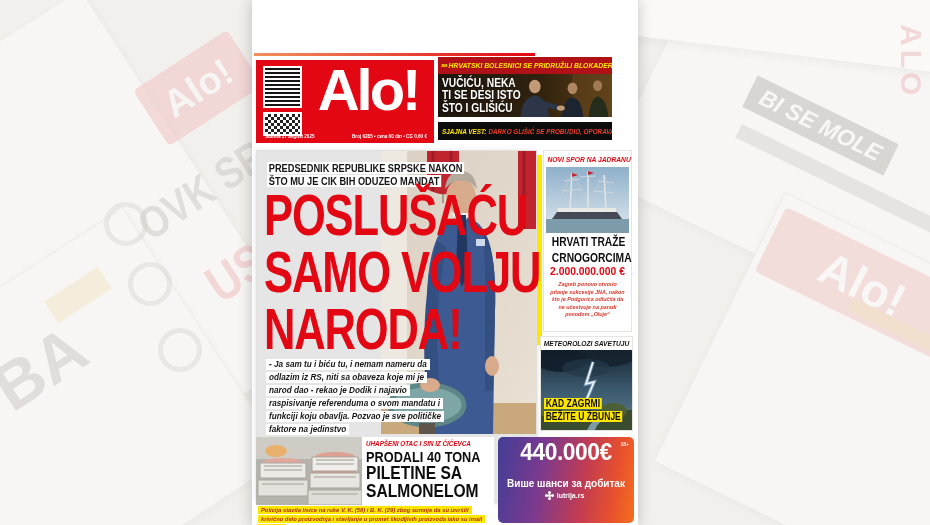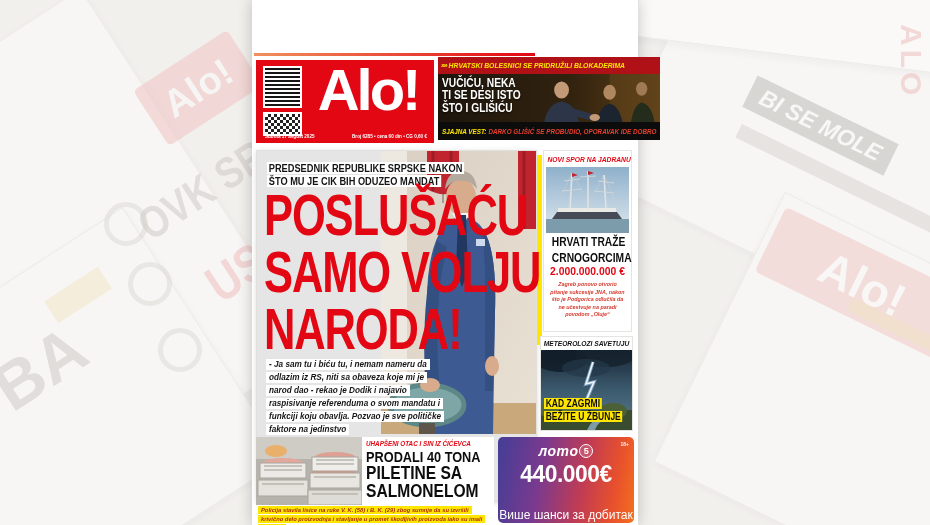--- a/index.html
+++ b/index.html
@@ -44,21 +44,21 @@
   .divider{position:absolute;left:2px;top:53px;width:281px;height:3px;background:linear-gradient(90deg,#f0915c,#e30613)}
 
   
   .masthead{position:absolute;left:4px;top:60px;width:178px;height:83px;background:#e30613}
   .barcode{position:absolute;left:7px;top:6px;width:39px;height:42px;border:2px solid #fff;background:repeating-linear-gradient(#161616 0 2px,#fff 2px 4px)}
   .qr{position:absolute;left:7px;top:52px;width:39px;height:24px;border:2px solid #fff;background:conic-gradient(#222 90deg,#fff 0 180deg,#222 0 270deg,#fff 0) 0 0/6px 6px}
   .logo{position:absolute;left:48px;top:-4px;width:128px;text-align:center;color:#fff;font-size:58px;font-weight:900;letter-spacing:-3px}
   .mast-meta{position:absolute;left:9px;bottom:4px;width:162px;display:flex;justify-content:space-between;color:#fff;font-size:4.6px;font-weight:700}
 
   
-  .newsbox{position:absolute;left:186px;top:57px;width:222px;height:83px;overflow:hidden}
+  .newsbox{position:absolute;left:186px;top:57px;width:174px;height:83px;overflow:hidden}
   .nb-top{height:17px;background:#b01116;color:#ffe600;font-size:6.8px;font-weight:800;font-style:italic;display:flex;align-items:center;padding:0 3px;white-space:nowrap}
   .nb-arrows{margin-right:2px;letter-spacing:-1px}
   .nb-photo{position:relative;height:48px;overflow:hidden}
   .nb-photo svg{position:absolute;inset:0}
   .nb-headline{position:absolute;left:4px;top:3px;color:#fff;font-size:12px;font-weight:900;line-height:1.04;white-space:nowrap;transform:scaleX(.85);transform-origin:left top;text-shadow:0 1px 2px rgba(0,0,0,.6)}
   .nb-bottom{height:18px;background:#0c0c0c;display:flex;align-items:center;padding:0 4px;font-size:6.3px;font-weight:800;font-style:italic;white-space:nowrap;transform-origin:left;}
   .nb-label{color:#ffe600;margin-right:2px}
   .nb-text{color:#e8402d}
 
   
@@ -94,21 +94,21 @@
   .bl-h .l2,.bl-h .l3{font-size:19px;transform:scaleX(.82);transform-origin:left}
   .bl-caption{position:absolute;left:2px;top:69px;width:234px;font-size:5.8px;font-weight:800;font-style:italic;color:#b02e00;line-height:1.55}
   .bl-caption .hl{background:#ffe600}
 
   .ad{position:absolute;left:246px;top:437px;width:136px;height:86px;border-radius:5px;overflow:hidden;text-align:center;color:#fff;
       background:linear-gradient(100deg,#433e96 0%,#7a3a8f 32%,#c23c52 62%,#e8512c 84%,#f4701f 100%)}
   .ad-age{position:absolute;right:5px;top:4px;font-size:5px;font-weight:700;opacity:.9}
   .ad-logo{margin-top:6px;font-size:14px;font-weight:900;font-style:italic;letter-spacing:.5px;display:flex;align-items:center;justify-content:center;gap:1px}
   .ad-5{display:inline-flex;width:14px;height:14px;border:1.5px solid #fff;border-radius:50%;align-items:center;justify-content:center;font-size:9px;font-style:normal;background:rgba(255,255,255,.14)}
   .ad-amount{margin-top:1px;font-size:24px;font-weight:900;letter-spacing:-.5px;white-space:nowrap;transform:scaleX(.95)}
-  .ad-tag{margin-top:20px;font-size:12px;font-weight:400}
+  .ad-tag{margin-top:12px;font-size:10px;font-weight:700}
   .ad-site{margin-top:3px;font-size:7px;font-weight:700;display:flex;justify-content:center;align-items:center;gap:4px}
   .clover{width:3px;height:3px;background:#fff;border-radius:50%;box-shadow:0 -3px 0 #fff,3px 0 0 #fff,0 3px 0 #fff,-3px 0 0 #fff;margin-right:2px}
 </style>
 </head>
 <body>
 
 <div class="stage">
 
   <div class="collage">
     <div class="cpage p1"></div>
@@ -305,24 +305,20 @@
         <div class="l2">PILETINE SA</div>
         <div class="l3">SALMONELOM</div>
       </div>
       <div class="bl-caption">
         <span class="hl">Policija stavila lisice na ruke V. K. (58) i B. K. (29) zbog sumnje da su izvršili krivično delo proizvodnja i stavljanje u promet škodljivih proizvoda iako su imali zabranu</span>
       </div>
     </div>
 
     <div class="ad">
       <div class="ad-age">18+</div>
-      <div class="ad-logo">
-        <span>лото</span>
-          <span class="ad-5">5</span>
-      </div>
       <div class="ad-amount">440.000€</div>
       <div class="ad-tag">Више шанси за добитак</div>
       <div class="ad-site">
         <span class="clover"></span>
         <span>lutrija.rs</span>
       </div>
     </div>
 
   </div>
 </div>

